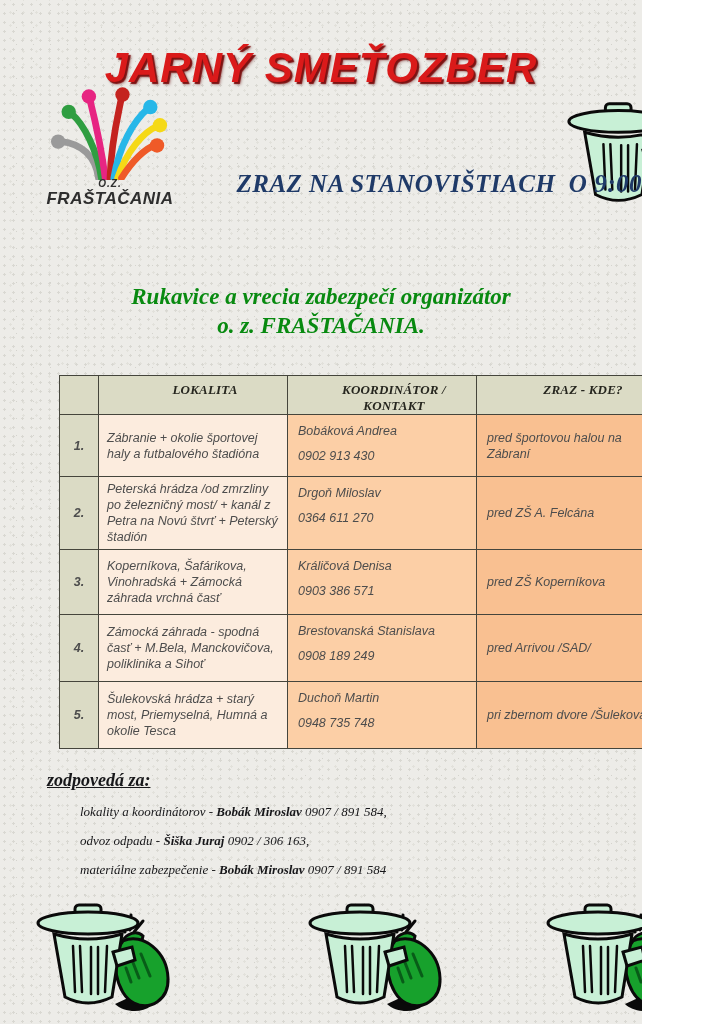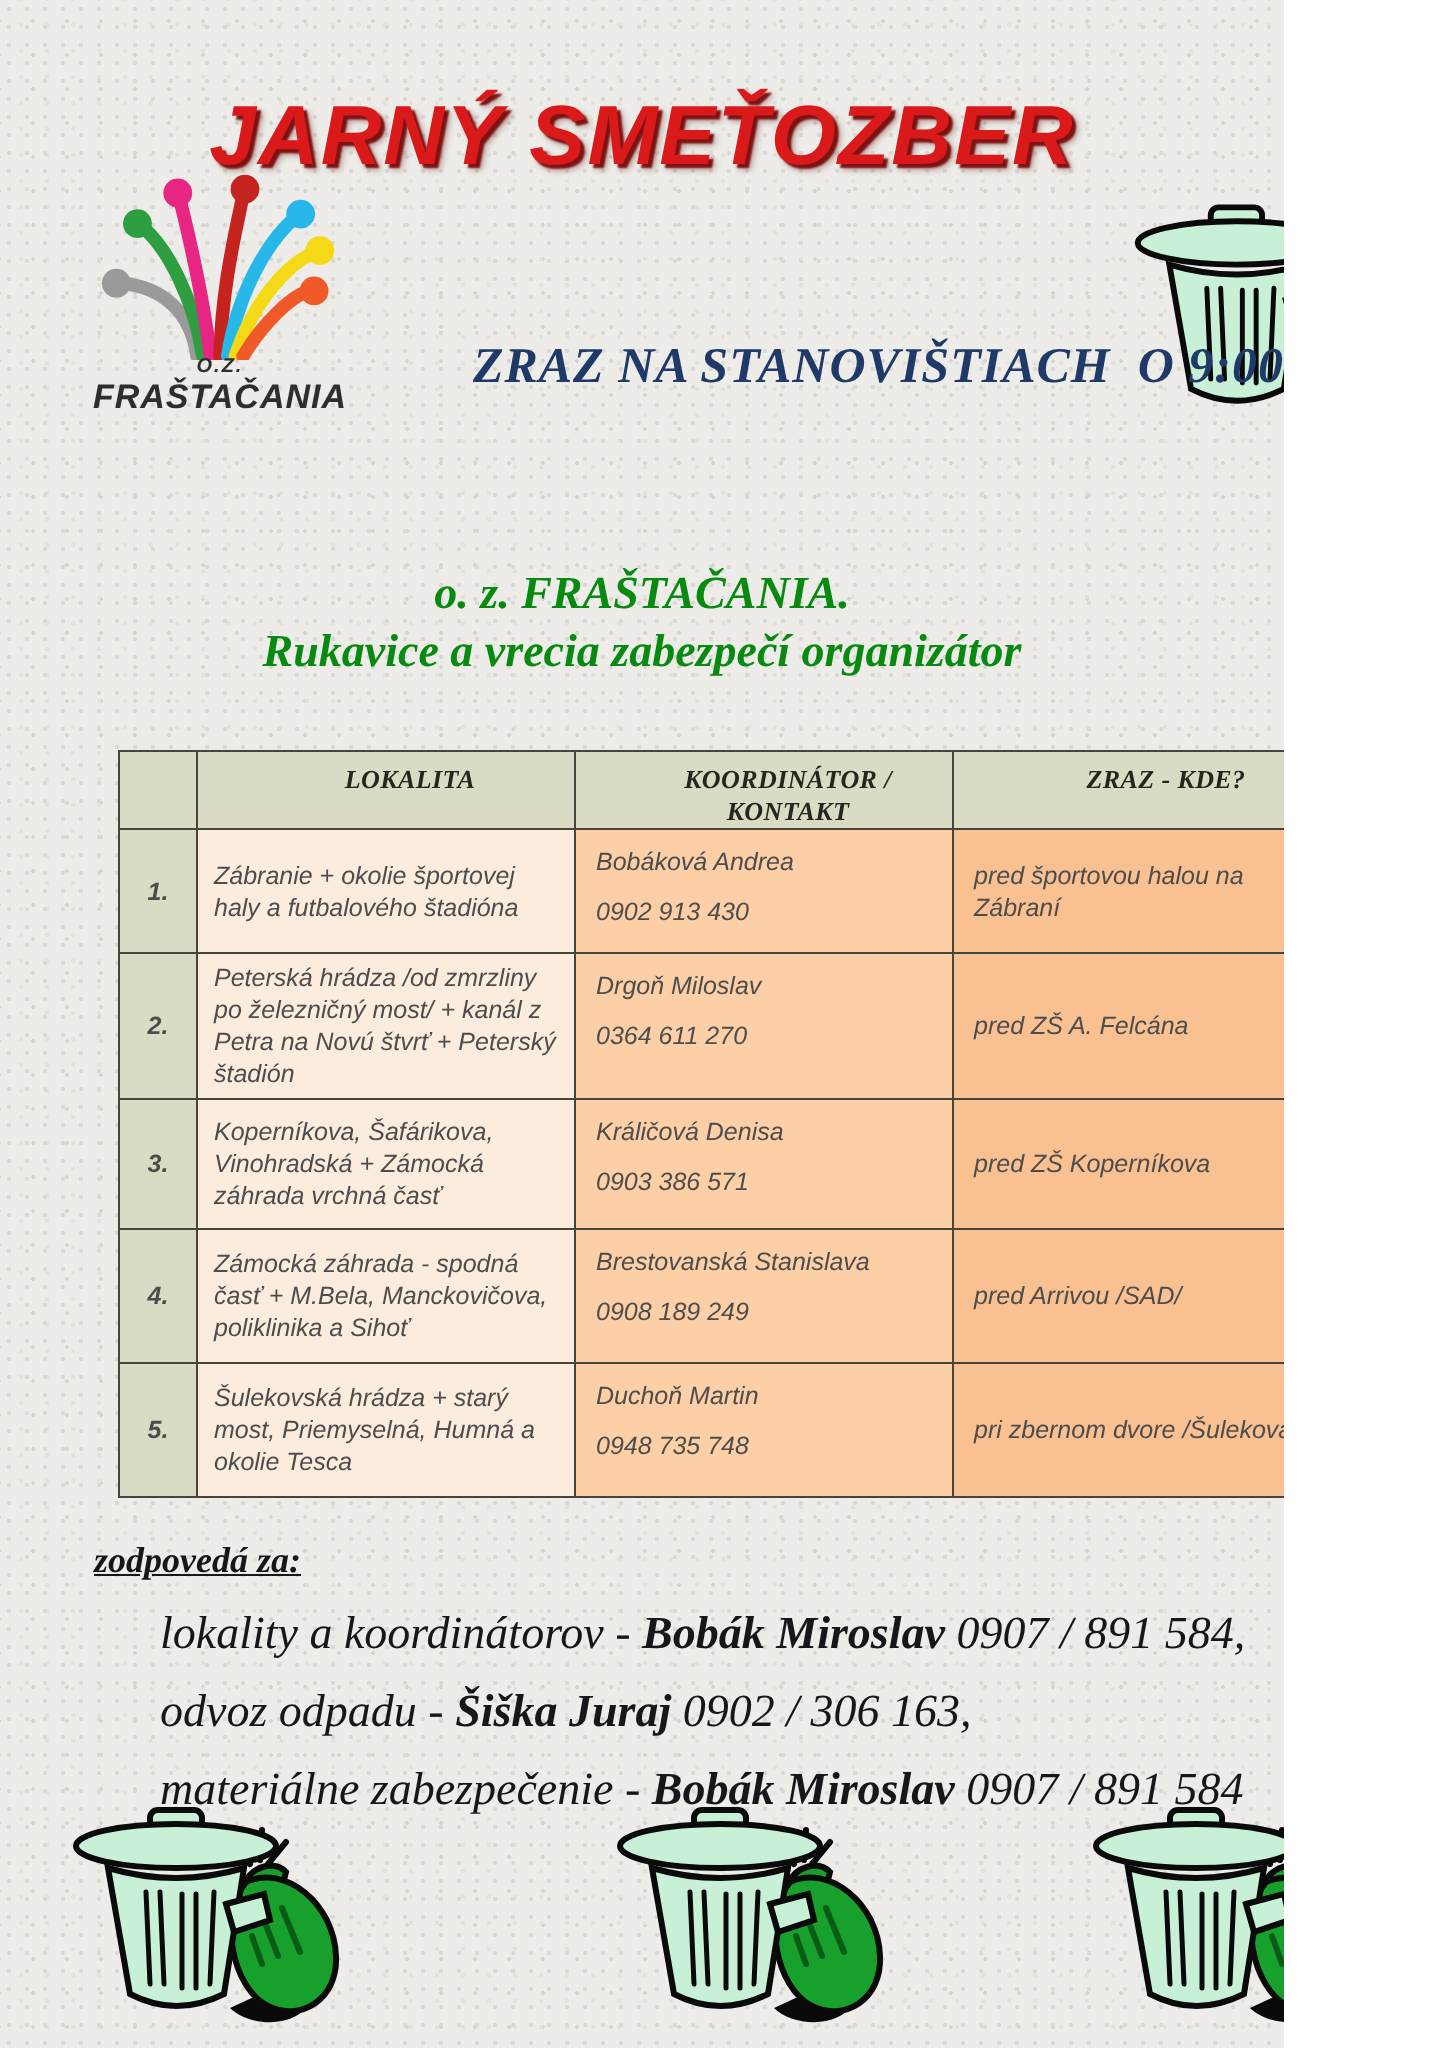--- a/index.html
+++ b/index.html
@@ -67,21 +67,21 @@
             font-weight:bold; font-size:12px; color:#26261f; }
   .c-lok  { width:228px; background:var(--lokalita-bg); padding:4px 6px 4px 8px; }
   .c-koo  { width:176px; background:var(--koordinator-bg); padding:8px 6px 6px 10px; vertical-align:top; }
   .c-koo .phone { margin-top:9px; }
   .c-zraz { width:164px; background:var(--zraz-bg); padding:4px 6px 4px 10px; }
   tr.r1 td{height:62px;} tr.r2 td{height:65px;} tr.r3 td{height:65px;}
   tr.r4 td{height:67px;margin-left:48px;} tr.r5 td{height:67px;}
 
   .responsible { position:absolute; left:47px; top:770px; font-family:"Liberation Serif", serif; color:#17171a; }
   .responsible .head { font-size:18px; font-weight:bold; text-decoration:underline; }
-  .responsible .line { margin-left:33px; margin-top:13px; font-size:23px; }
+  .responsible .line { margin-left:33px; margin-top:13px; font-size:13px; }
   .responsible .line b { font-weight:bold; }
 
   .defs { position:absolute; width:0; height:0; overflow:hidden; }
   .bin-fill { fill:var(--bin-body); stroke:#0a0a0a; stroke-width:3; }
   .bag-fill { fill:var(--bag-green); stroke:#0a0a0a; stroke-width:3; }
 </style>
 </head>
 <body>
 
 <svg class="defs" aria-hidden="true">
@@ -132,22 +132,22 @@
     <div class="org">FRAŠTAČANIA</div>
   </div>
 
   <svg class="bin bin-top">
       <use href="#bin"></use>
     </svg>
 
   <div class="meet-line">ZRAZ NA STANOVIŠTIACH  O 9:00</div>
 
   <div class="notice">
+    <div>Rukavice a vrecia zabezpečí organizátor</div>
     <div>o. z. FRAŠTAČANIA.</div>
-    <div>Rukavice a vrecia zabezpečí organizátor</div>
   </div>
 
   <table class="loc">
     <thead>
       <tr>
         <th class="c-num"></th>
         <th>LOKALITA</th>
         <th>KOORDINÁTOR / KONTAKT</th>
         <th>ZRAZ - KDE?</th>
       </tr>

